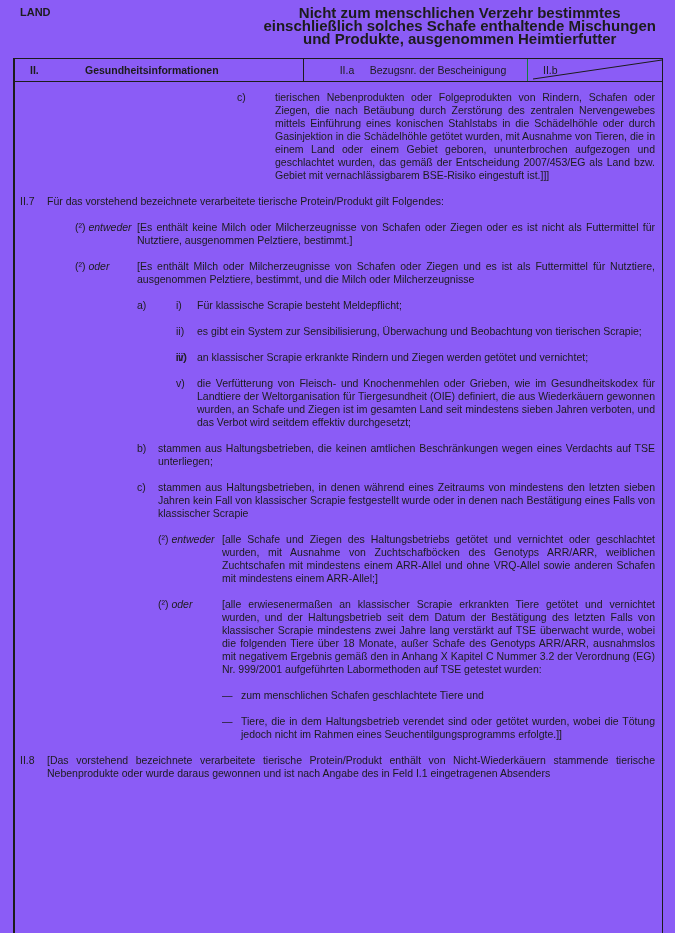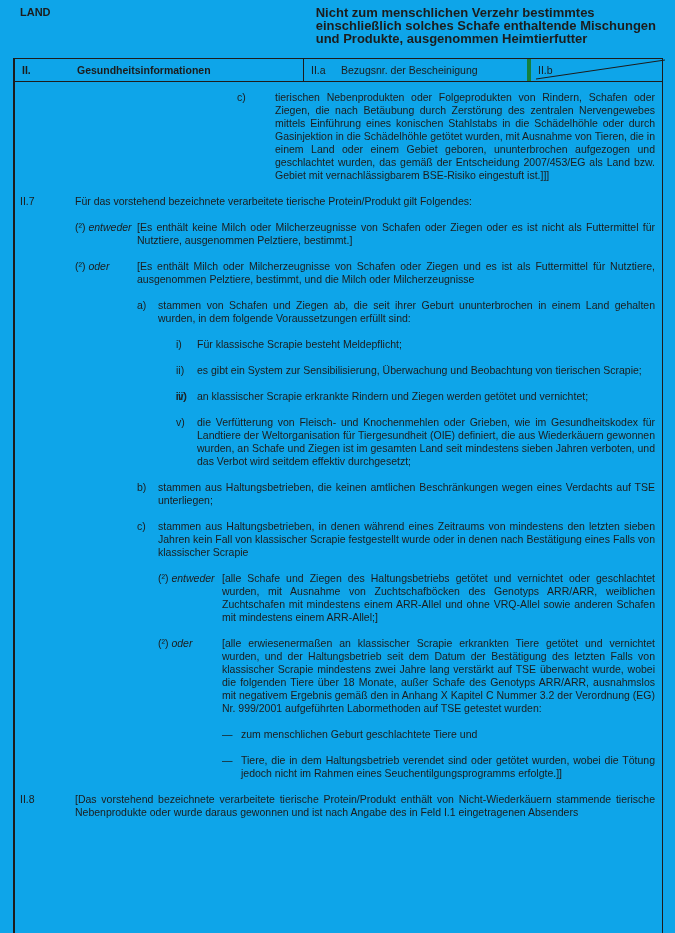--- a/index.html
+++ b/index.html
@@ -1,55 +1,55 @@
 <!DOCTYPE html>
 <html><head>
 <meta charset="utf-8">
 <style>
   html, body { margin: 0; padding: 0; background: #ffffff; }
   .page {
     position: relative;
     width: 675px;
     height: 933px;
-    background: #0ea5e9;
+    background: #8b5cf6;
     color: #1c1c1c;
     font-family: "Liberation Sans", "DejaVu Sans", sans-serif;
     font-size: 10.5px;
     line-height: 13px;
     overflow: hidden;
   }
 
   
   .top-header { position: relative; height: 58px; }
   .land-label {
     position: absolute; left: 20px; top: 6px;
     font-weight: bold; font-size: 11px;
   }
   .doc-title {
     position: absolute; right: 19px; top: 6px;
-    text-align: left; font-weight: bold; font-size: 13px; line-height: 13px;
+    text-align: center; font-weight: bold; font-size: 15px; line-height: 13px;
   }
 
   
   .grid-header {
     margin-left: 13px;
     width: 650px;
     height: 24px;
     box-sizing: border-box;
     display: flex;
     border-top: 1px solid #1c1c1c;
     border-bottom: 1px solid #1c1c1c;
     border-left: 2px solid #1c1c1c;
     border-right: 1px solid #1c1c1c;
   }
   .gh-cell { box-sizing: border-box; display: flex; align-items: center; position: relative; }
   .gh-c1 { width: 288px; }
-  .gh-c2 { width: 224px; border-left: 1px solid #1c1c1c; }
-  .gh-c3 { width: 135px; border-left: 4px solid #15803d; }
-  .gh-code { display: inline-block; padding-left: 7px; }
+  .gh-c2 { width: 224px; border-left: 1px solid #1c1c1c; justify-content: center; }
+  .gh-c3 { width: 135px; border-left: 1px solid #15803d; }
+  .gh-code { display: inline-block; padding-left: 15px; }
   .gh-c1 .gh-code { width: 55px; font-weight: bold; }
   .gh-c1 .gh-label { font-weight: bold; }
   .gh-c2 .gh-code { width: 30px; }
   .gh-c3 .gh-code { position: relative; z-index: 2; }
   .diag-line { position: absolute; left: 0; top: 0; z-index: 1; }
 
   
   .body-box {
     margin-left: 13px;
     width: 650px;
@@ -62,21 +62,21 @@
   }
   .para {
     position: relative;
     text-align: justify;
     margin: 0 7px 13px 0;
   }
   .lab { position: absolute; top: 0; white-space: nowrap; }
   .lab i { font-style: italic; }
 
   .p-intro { padding-left: 260px; } .p-intro > .lab { left: 222px; }
-  .p-sec   { padding-left: 60px;  } .p-sec   > .lab { left: 5px;   }
+  .p-sec   { padding-left: 32px;  } .p-sec   > .lab { left: 5px;   }
   .p-cond1 { padding-left: 122px; } .p-cond1 > .lab { left: 60px;  }
   .p-abc   { padding-left: 143px; } .p-abc   > .lab { left: 122px; }
   .p-rom   { padding-left: 182px; } .p-rom   > .lab { left: 161px; }
   .p-cond2 { padding-left: 207px; } .p-cond2 > .lab { left: 143px; }
   .p-dash  { padding-left: 226px; } .p-dash  > .lab { left: 207px; }
 </style>
 </head>
 <body>
 
 <div class="page">
@@ -124,21 +124,20 @@
       <span>[Es enthält keine Milch oder Milcherzeugnisse von Schafen oder Ziegen oder es ist nicht als Futtermittel für Nutztiere, ausgenommen Pelztiere, bestimmt.]</span>
     </div>
 
     <div class="para p-cond1">
       <span class="lab"><span>(²)</span> <i>oder</i></span>
       <span>[Es enthält Milch oder Milcherzeugnisse von Schafen oder Ziegen und es ist als Futtermittel für Nutztiere, ausgenommen Pelztiere, bestimmt, und die Milch oder Milcherzeugnisse</span>
     </div>
 
     <div class="para p-abc">
       <span class="lab">a)</span>
-      <span>stammen von Schafen und Ziegen ab, die seit ihrer Geburt ununterbrochen in einem Land gehalten wurden, in dem folgende Voraussetzungen erfüllt sind:</span>
     </div>
 
     <div class="para p-rom">
       <span class="lab">i)</span>
       <span>Für klassische Scrapie besteht Meldepflicht;</span>
     </div>
 
     <div class="para p-rom">
       <span class="lab">ii)</span>
       <span>es gibt ein System zur Sensibilisierung, Überwachung und Beobachtung von tierischen Scrapie;</span>
@@ -173,21 +172,21 @@
       <span>[alle Schafe und Ziegen des Haltungsbetriebs getötet und vernichtet oder geschlachtet wurden, mit Ausnahme von Zuchtschafböcken des Genotyps ARR/ARR, weiblichen Zuchtschafen mit mindestens einem ARR-Allel und ohne VRQ-Allel sowie anderen Schafen mit mindestens einem ARR-Allel;]</span>
     </div>
 
     <div class="para p-cond2">
       <span class="lab"><span>(²)</span> <i>oder</i></span>
       <span>[alle erwiesenermaßen an klassischer Scrapie erkrankten Tiere getötet und vernichtet wurden, und der Haltungsbetrieb seit dem Datum der Bestätigung des letzten Falls von klassischer Scrapie mindestens zwei Jahre lang verstärkt auf TSE überwacht wurde, wobei die folgenden Tiere über 18 Monate, außer Schafe des Genotyps ARR/ARR, ausnahmslos mit negativem Ergebnis gemäß den in Anhang X Kapitel C Nummer 3.2 der Verordnung (EG) Nr. 999/2001 aufgeführten Labormethoden auf TSE getestet wurden:</span>
     </div>
 
     <div class="para p-dash">
       <span class="lab">—</span>
-      <span>zum menschlichen Geburt geschlachtete Tiere und</span>
+      <span>zum menschlichen Schafen geschlachtete Tiere und</span>
     </div>
 
     <div class="para p-dash">
       <span class="lab">—</span>
       <span>Tiere, die in dem Haltungsbetrieb verendet sind oder getötet wurden, wobei die Tötung jedoch nicht im Rahmen eines Seuchentilgungsprogramms erfolgte.]]</span>
     </div>
 
     <div class="para p-sec">
       <span class="lab">II.8</span>
       <span>[Das vorstehend bezeichnete verarbeitete tierische Protein/Produkt enthält von Nicht-Wiederkäuern stammende tierische Nebenprodukte oder wurde daraus gewonnen und ist nach Angabe des in Feld I.1 eingetragenen Absenders</span>

